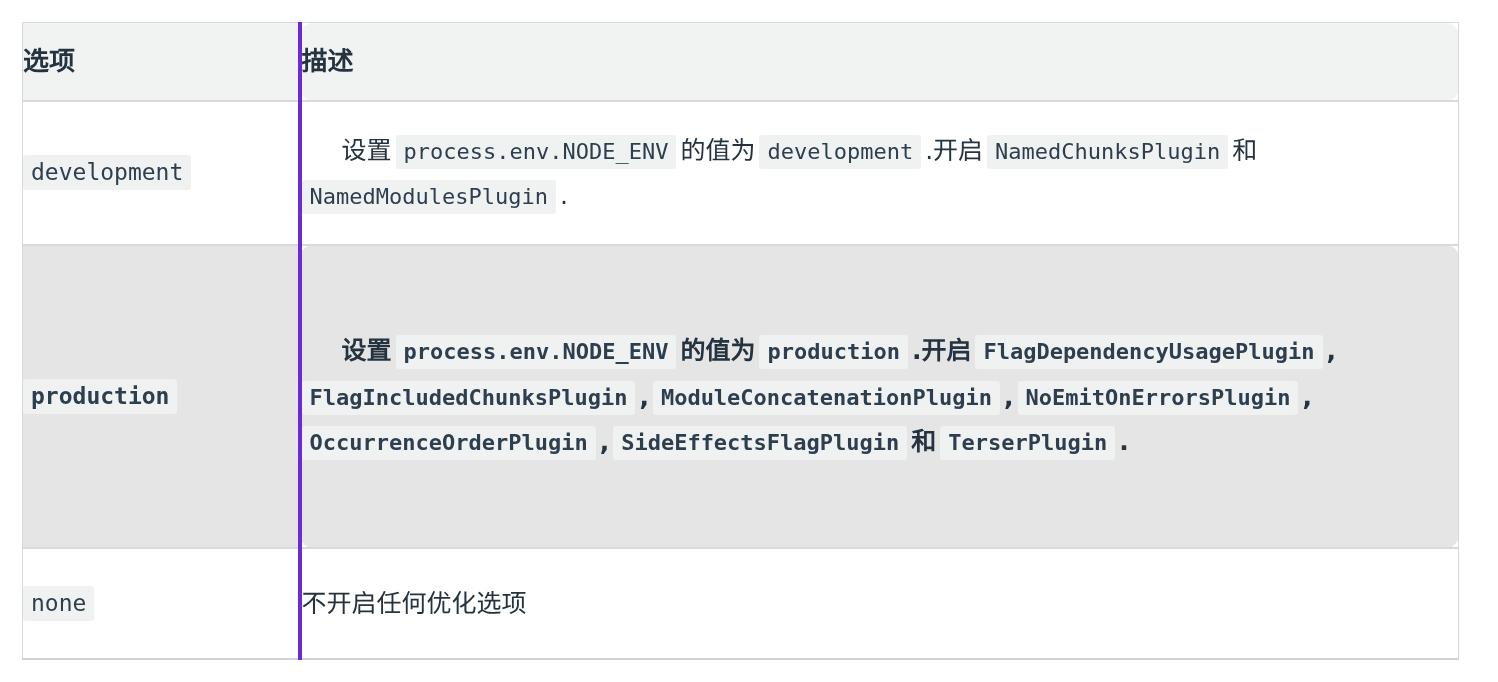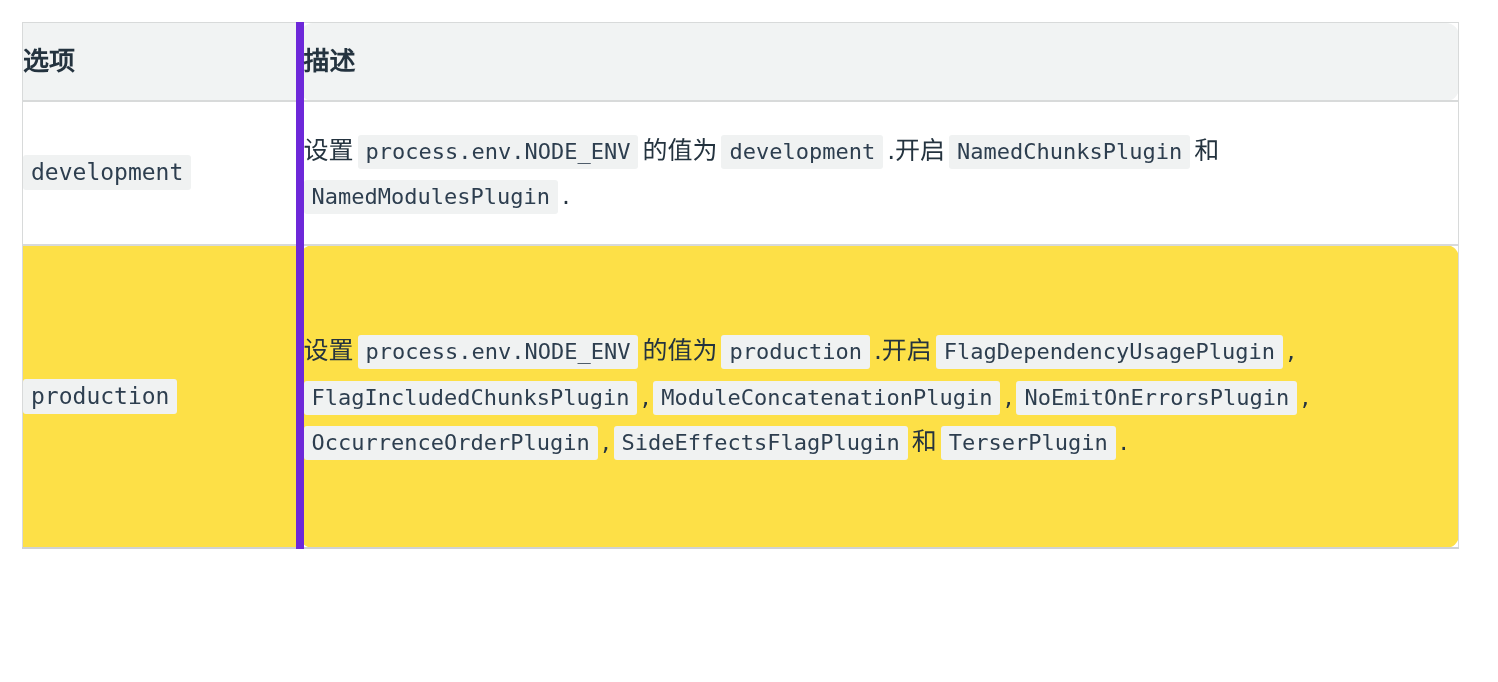--- a/index.html
+++ b/index.html
@@ -34,21 +34,21 @@
     border-right: 1px solid #d8dada;
     border-bottom: 2px solid #cfd2d4;
     background: #ffffff;
   }
 
   table.opts col.c1 { width: 277px; }
   table.opts col.c2 { width: 1159px; }
 
   table.opts th,
   table.opts td {
-    border-right: 8px solid #6d28d9;
+    border-right: 4px solid #6d28d9;
     border-bottom: 2px solid #d8dada;
     text-align: left;
     vertical-align: middle;
     padding: 0;
   }
   table.opts th:last-child,
   table.opts td:last-child {
     border-right: none;
     border-radius: 13px;
   }
@@ -60,21 +60,22 @@
     background: #f1f3f3;
     font-weight: bold;
     font-size: 26px;
     line-height: 1.3;
     color: #24333f;
     height: 77px;
     padding: 0 26px;
   }
 
   tbody tr.striped td {
-    background: #fde047;
+    background: #e5e5e5;
+    font-weight: bold;
   }
   tbody tr.plain td {
     background: #ffffff;
   }
 
   td.opt-cell {
     padding: 18px 26px;
   }
   td.desc-cell {
     padding: 18px 26px 20px 26px;
@@ -82,20 +83,21 @@
     line-height: 1.78;
     color: #24333f;
   }
 
   .row-dev td { height: 142px; }
   .row-prod td { height: 301px; }
   .row-none td { height: 109px; }
 
   .desc-line {
     white-space: normal;
+    margin-left: 40px;
   }
 
   code.chip {
     font-family: "DejaVu Sans Mono", "Liberation Mono", monospace;
     font-size: 22px;
     background: #f0f2f2;
     color: #2d3e4f;
     border-radius: 3px;
     padding: 4px 8px 5px 8px;
     white-space: nowrap;
@@ -158,17 +160,25 @@
         <td class="opt-cell">
           <code class="chip big">production</code>
         </td>
         <td class="desc-cell">
           <span class="desc-line">
             <span class="cn">设置</span><span class="sep"></span><code class="chip">process.env.NODE_ENV</code><span class="sep"></span><span class="cn">的值为</span><span class="sep"></span><code class="chip">production</code><span class="sep"></span><span class="punct">.</span><span class="cn">开启</span><span class="sep"></span><code class="chip">FlagDependencyUsagePlugin</code><span class="sep"></span><span class="punct">,</span><span class="sep"></span><code class="chip">FlagIncludedChunksPlugin</code><span class="sep"></span><span class="punct">,</span><span class="sep"></span><code class="chip">ModuleConcatenationPlugin</code><span class="sep"></span><span class="punct">,</span><span class="sep"></span><code class="chip">NoEmitOnErrorsPlugin</code><span class="sep"></span><span class="punct">,</span><span class="sep"></span><code class="chip">OccurrenceOrderPlugin</code><span class="sep"></span><span class="punct">,</span><span class="sep"></span><code class="chip">SideEffectsFlagPlugin</code><span class="sep"></span><span class="cn">和</span><span class="sep"></span><code class="chip">TerserPlugin</code><span class="sep"></span><span class="punct">.</span>
           </span>
         </td>
       </tr>
 
+      <tr class="plain row-none">
+        <td class="opt-cell">
+          <code class="chip big">none</code>
+        </td>
+        <td class="desc-cell">
+          <span class="cn">不开启任何优化选项</span>
+        </td>
+      </tr>
 
     </tbody>
   </table>
 
 </div>
 
 </body></html>

